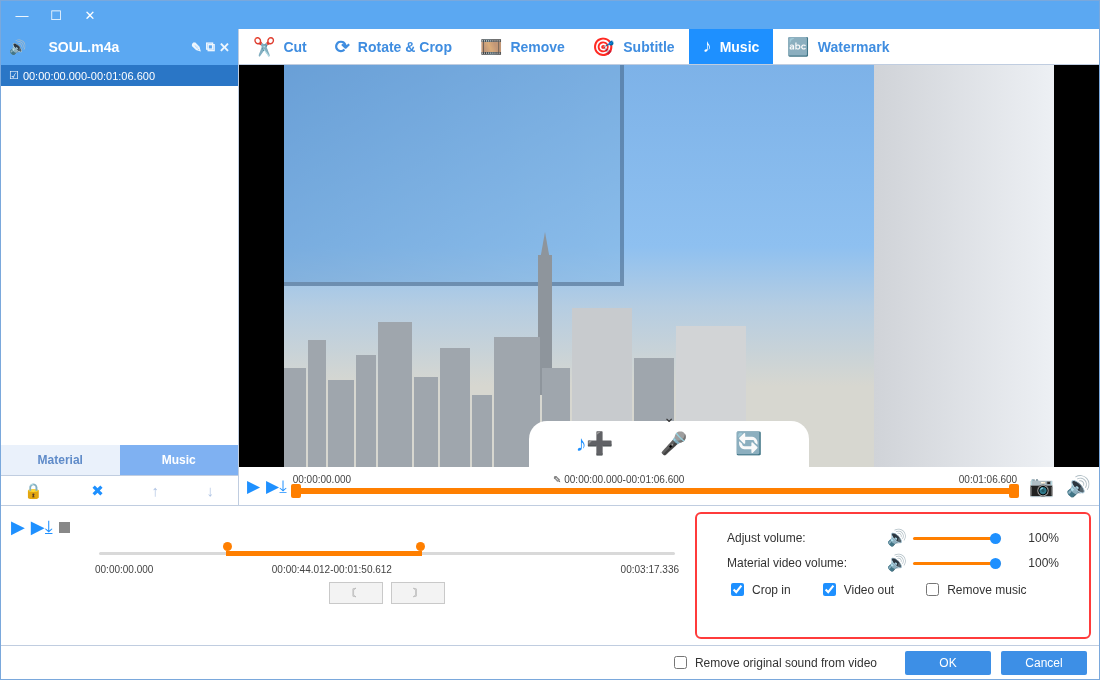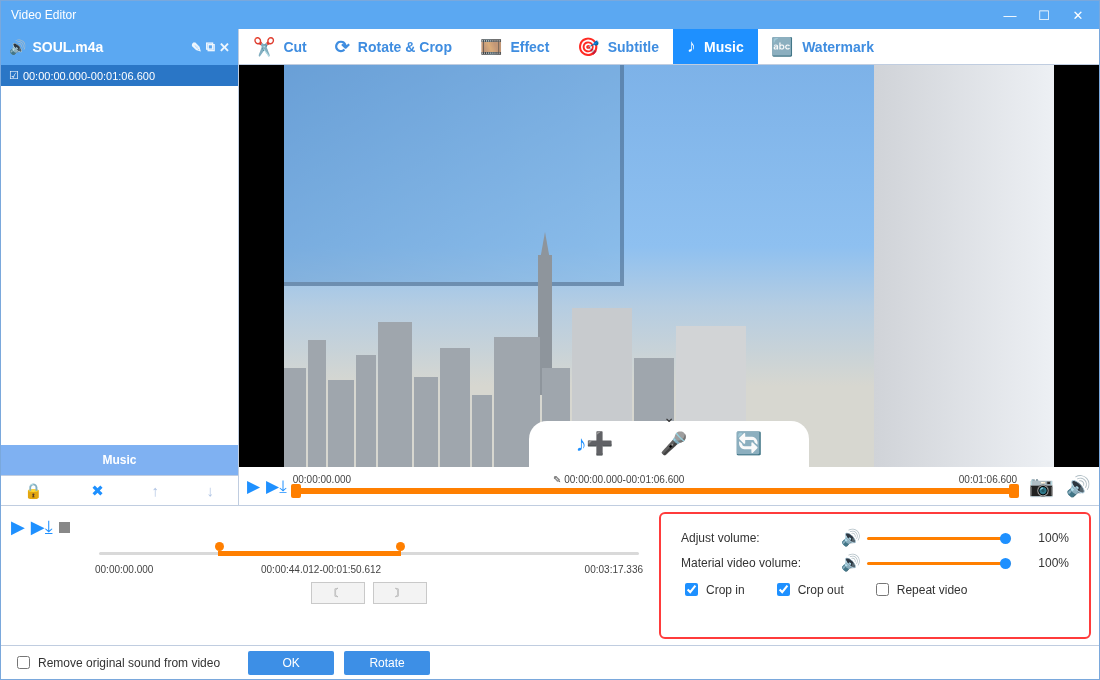--- a/index.html
+++ b/index.html
@@ -18,21 +18,21 @@
   
   .titlebar{height:28px;background:var(--title-bar);color:#fff;display:flex;align-items:center;padding:0 4px;font-size:12px;}
   .titlebar .title{flex:1;padding-left:6px;}
   .titlebar .winbtn{width:34px;height:22px;display:inline-flex;align-items:center;justify-content:center;cursor:pointer;font-size:13px;}
   
   .top{display:flex;flex:1;min-height:0;}
   
   .sidebar{width:238px;background:#fff;border-right:1px solid var(--border);display:flex;flex-direction:column;}
   .sidehead{height:36px;background:#5ba8f2;color:#fff;display:flex;align-items:center;padding:0 8px;font-size:14px;font-weight:bold;}
   .sidehead .spk{margin-right:6px;}
-  .sidehead .name{flex:1;}
+  .sidehead .name{flex:1;margin-left:16px;}
   .sidehead .ico{margin-left:4px;cursor:pointer;font-size:13px;opacity:.9;}
   .trackrow{background:#2a76c6;color:#fff;font-size:11px;padding:4px 8px;display:flex;align-items:center;}
   .trackrow .chk{margin-right:4px;}
   .sidespacer{flex:1;}
   .sidetabs{display:flex;height:30px;}
   .sidetabs .tab{flex:1;display:flex;align-items:center;justify-content:center;font-size:12px;font-weight:600;cursor:pointer;}
   .sidetabs .material{background:#eaf1fb;color:#5f8bc9;}
   .sidetabs .music{background:#7fb1f2;color:#fff;}
   .siderow2{height:30px;background:#fff;border-top:1px solid var(--border);display:flex;align-items:center;justify-content:space-around;color:#b0c4e4;}
   .siderow2 span{cursor:pointer;font-size:15px;}
@@ -72,43 +72,42 @@
   .btl .ctrl{display:flex;align-items:center;gap:6px;margin:4px 0 4px 2px;color:var(--blue);font-size:18px;}
   .btl .ctrl .stop{width:11px;height:11px;background:#888;}
   .btl .tl{position:relative;height:70px;margin-left:90px;margin-right:10px;}
   .btl .base{position:absolute;left:0;right:0;top:10px;height:3px;background:#d9d9d9;border-radius:2px;}
   .btl .sel{position:absolute;top:9px;height:5px;background:var(--orange);}
   .btl .pin{position:absolute;top:0;width:9px;height:9px;background:var(--orange);border-radius:50%;}
   .btl .tick{position:absolute;top:22px;font-size:10px;color:#444;white-space:nowrap;}
   .btl .dragbtns{position:absolute;top:40px;left:50%;transform:translateX(-50%);display:flex;gap:8px;}
   .btl .dragbtns button{width:54px;height:22px;border:1px solid #c9c9c9;background:#f3f3f3;cursor:pointer;font-size:10px;color:#777;}
   
-  .volpanel{width:432px;border:2px solid #ff3b3b;border-radius:6px;padding:8px 20px 6px;font-size:12px;color:#333;}
+  .volpanel{width:396px;border:2px solid #ff3b3b;border-radius:6px;padding:8px 30px 6px;font-size:12px;color:#333;}
   .volrow{display:flex;align-items:center;margin:6px 0;}
   .volrow .lbl{width:160px;}
   .volrow .spk{color:var(--blue);font-size:16px;margin-right:6px;}
   .volrow .slider{flex:1;position:relative;height:14px;}
   .volrow .slider .tr{position:absolute;left:0;right:0;top:6px;height:3px;background:var(--orange);border-radius:2px;}
   .volrow .slider .kn{position:absolute;right:0;top:2px;width:11px;height:11px;border-radius:50%;background:var(--blue);}
   .volrow .pct{width:50px;text-align:right;margin-left:8px;}
   .chkrow{display:flex;gap:28px;margin-top:8px;}
   .chkrow label{display:flex;align-items:center;gap:5px;cursor:pointer;}
   .chkrow input{accent-color:var(--blue);}
   
-  .footer{height:34px;background:#fff;border-top:1px solid var(--border);display:flex;align-items:center;gap:10px;padding:0 12px;font-size:12px;}
+  .footer{height:34px;background:#fff;border-top:1px solid var(--border);display:flex;align-items:center;justify-content:flex-end;gap:10px;padding:0 12px;font-size:12px;}
   .footer label{display:flex;align-items:center;gap:5px;margin-right:18px;cursor:pointer;color:#333;}
   .footer button{width:86px;height:24px;border:none;border-radius:2px;background:#3d8fe6;color:#fff;font-size:12px;cursor:pointer;}
 </style>
 </head>
 <body>
 
 <div class="window">
 
   <div class="titlebar">
-    <span class="title">Video Editor</span>
     <span class="winbtn">—</span>
     <span class="winbtn">☐</span>
     <span class="winbtn">✕</span>
   </div>
 
   <div class="top">
 
     <div class="sidebar">
       <div class="sidehead">
         <span class="spk">🔊</span>
@@ -116,20 +115,21 @@
         <span class="ico">✎</span>
         <span class="ico">⧉</span>
         <span class="ico">✕</span>
       </div>
       <div class="trackrow">
         <span class="chk">☑</span>
         <span>00:00:00.000-00:01:06.600</span>
       </div>
       <div class="sidespacer"></div>
       <div class="sidetabs">
+        <div class="tab material">Material</div>
         <div class="tab music">Music</div>
       </div>
       <div class="siderow2">
         <span class="lock">🔒</span>
         <span class="close">✖</span>
         <span>↑</span>
         <span>↓</span>
       </div>
     </div>
 
@@ -139,21 +139,21 @@
         <div class="tbtn">
             <span class="ico">✂️</span>
             <span>Cut</span>
           </div>
         <div class="tbtn">
             <span class="ico">⟳</span>
             <span>Rotate &amp; Crop</span>
           </div>
         <div class="tbtn">
             <span class="ico">🎞️</span>
-            <span>Effect</span>
+            <span>Remove</span>
           </div>
         <div class="tbtn">
             <span class="ico">🎯</span>
             <span>Subtitle</span>
           </div>
         <div class="tbtn active">
             <span class="ico">♪</span>
             <span>Music</span>
           </div>
         <div class="tbtn">
@@ -248,31 +248,31 @@
           </div>
         <span class="pct">100%</span>
       </div>
       <div class="chkrow">
         <label>
             <input type="checkbox" checked="" style="">
             <span>Crop in</span>
           </label>
         <label>
             <input type="checkbox" checked="" style="">
-            <span>Crop out</span>
+            <span>Video out</span>
           </label>
         <label>
             <input type="checkbox" style="">
-            <span>Repeat video</span>
+            <span>Remove music</span>
           </label>
       </div>
     </div>
   </div>
 
   <div class="footer">
     <label>
         <input type="checkbox" style="">
         <span>Remove original sound from video</span>
       </label>
     <button>OK</button>
-    <button>Rotate</button>
+    <button>Cancel</button>
   </div>
 </div>
 
 </body></html>

